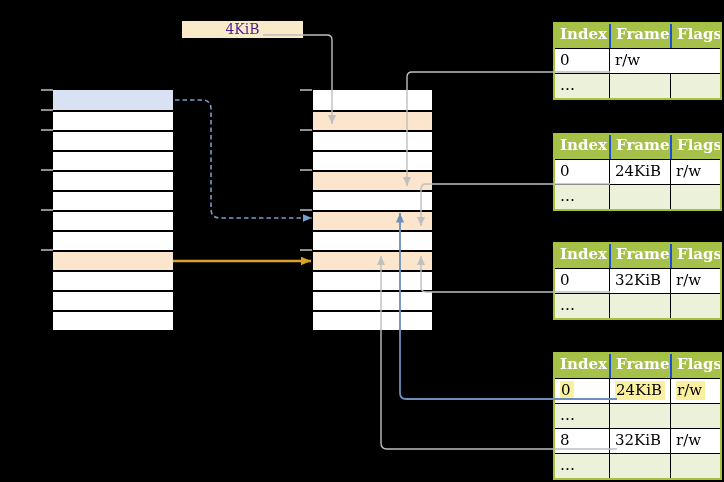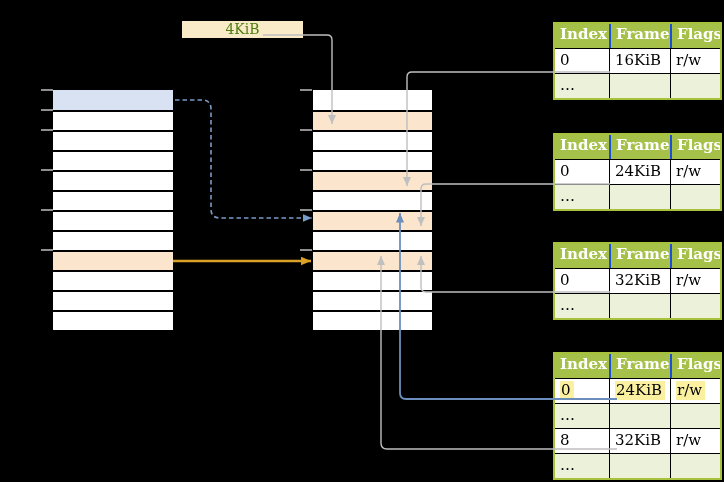--- a/index.html
+++ b/index.html
@@ -5,21 +5,21 @@
   html,body{margin:0;padding:0;background:#000;}
   .stage{
     position:relative;width:724px;height:482px;overflow:hidden;
     background:var(--bg,#000);
     font-family:"DejaVu Serif","Liberation Serif",serif;
   }
   
   .size-label{
     position:absolute;left:182px;top:21px;width:121px;height:17px;
     background:var(--cream,#FAEBC8);
-    color:#4d7c0f;font-size:14px;line-height:17px;text-align:center;
+    color:#4c1d95;font-size:14px;line-height:17px;text-align:center;
   }
   
   .mem-col{position:absolute;top:90px;}
   #virtual-col{left:53px;width:120px;}
   #physical-col{left:313px;width:119px;}
   .mrow{height:20px;box-sizing:border-box;}
   .mrow + .mrow{border-top:2px solid #000;}
   .mrow.white{background:var(--row-white,#FFFFFF);}
   .mrow.blue {background:var(--row-blue,#D9E2F3);}
   .mrow.peach{background:var(--row-peach,#FCE5CD);}
@@ -102,21 +102,20 @@
     <div class="tick" style="left: 300px; top: 209px;"></div>
     <div class="tick" style="left: 300px; top: 249px;"></div>
     <div class="pt" id="pt-1">
       <div class="pt-row pt-head">
         <div class="pt-cell pt-hcell c0">Index</div>
         <div class="pt-cell pt-hcell c1">Frame</div>
         <div class="pt-cell pt-hcell c2">Flags</div>
       </div>
       <div class="pt-row pt-body">
         <div class="pt-cell c0">0</div>
-        <div class="pt-cell c1">16KiB</div>
         <div class="pt-cell c2">r/w</div>
       </div>
       <div class="pt-row pt-body pt-more">
         <div class="pt-cell c0">…</div>
         <div class="pt-cell c1"></div>
         <div class="pt-cell c2"></div>
       </div>
     </div>
     <div class="pt" id="pt-2">
       <div class="pt-row pt-head">

